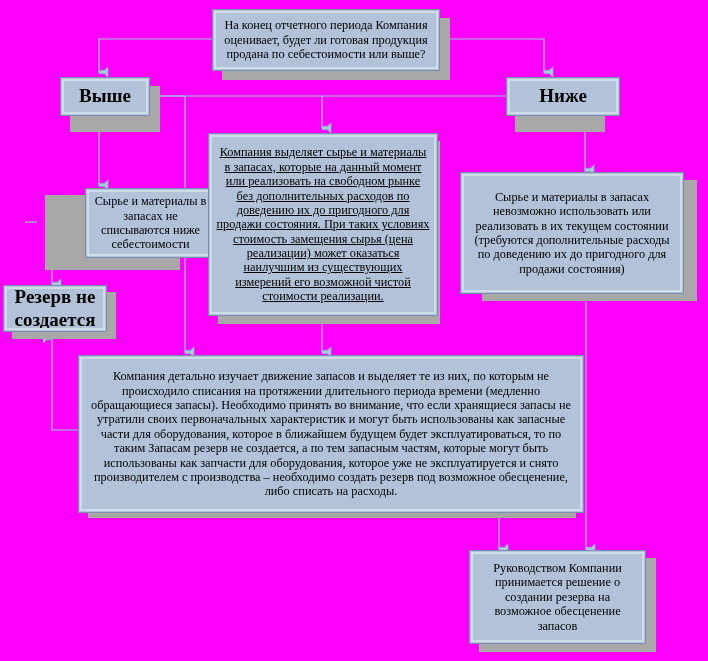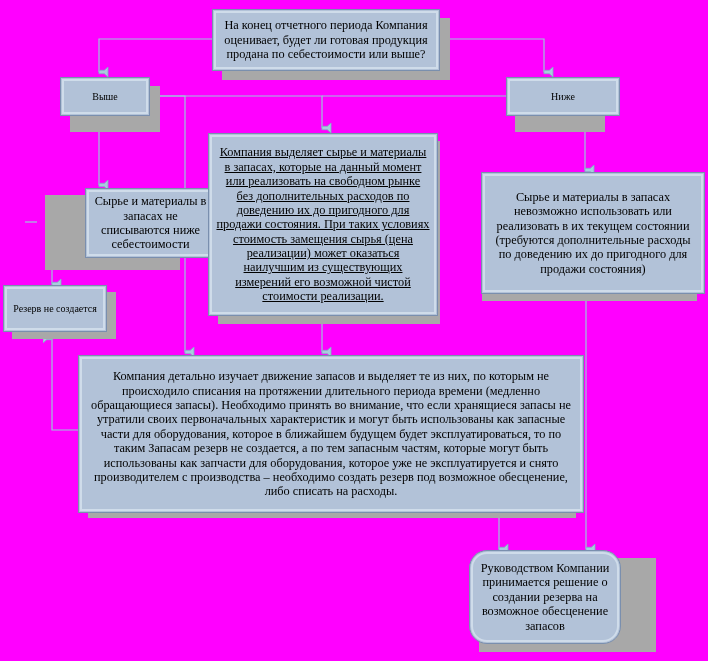--- a/index.html
+++ b/index.html
@@ -47,21 +47,21 @@
     padding: 0 7px;
     width: 100%;
     line-height: 1.17;
   }
   .shadow {
     position: absolute;
     background: #A8A8A8;
     z-index: 2;
   }
   
-  .fs13 { font-size: 10px; }
+  .fs13 { font-size: 19px; font-weight: bold; }
   .fs12 { font-size: 12.3px; }
 </style>
 </head>
 <body>
 
 <div id="canvas">
 
   <svg id="connectors" viewBox="0 0 708 661" width="708" height="661">
     <defs>
       <marker id="arrowdown" markerWidth="11" markerHeight="11" refX="5.5" refY="9.5" orient="auto" markerUnits="userSpaceOnUse">
@@ -124,29 +124,29 @@
   </div>
 
   <div class="node fs12" style="left:37px; top:188px; width:131px; height:70px;margin-left:48px;">
     <span>Сырье и материалы в запасах не списываются ниже себестоимости</span>
   </div>
 
   <div class="node fs12" style="left:208px; top:133px; width:230px; height:183px;text-decoration:underline;">
     <span>Компания выделяет сырье и материалы в запасах, которые на данный момент или реализовать на свободном рынке без дополнительных расходов по доведению их до пригодного для продажи состояния. При таких условиях стоимость замещения сырья (цена реализации) может оказаться наилучшим из существующих измерений его возможной чистой стоимости реализации.</span>
   </div>
 
-  <div class="node fs12" style="left:481px; top:172px; width:224px; height:122px;">
+  <div class="node fs12" style="left:460px; top:172px; width:224px; height:122px;">
     <span>Сырье и материалы в запасах невозможно использовать или реализовать в их текущем состоянии (требуются дополнительные расходы по доведению их до пригодного для продажи состояния)</span>
   </div>
 
   <div class="node fs13" style="left:3px; top:285px; width:104px; height:47px;">
     <span>Резерв не создается</span>
   </div>
 
   <div class="node fs12" style="left:78px; top:355px; width:506px; height:158px;">
     <span>Компания детально изучает движение запасов и выделяет те из них, по которым не происходило списания на протяжении длительного периода времени (медленно обращающиеся запасы). Необходимо принять во внимание, что если хранящиеся запасы не утратили своих первоначальных характеристик и могут быть использованы как запасные части для оборудования, которое в ближайшем будущем будет эксплуатироваться, то по таким Запасам резерв не создается, а по тем запасным частям, которые могут быть использованы как запчасти для оборудования, которое уже не эксплуатируется и снято производителем с производства – необходимо создать резерв под возможное обесценение, либо списать на расходы.</span>
   </div>
 
-  <div class="node fs12" style="left:469px; top:550px; width:152px; height:94px;border-radius:18px;">
+  <div class="node fs12" style="left:469px; top:550px; width:177px; height:94px;">
     <span>Руководством Компании принимается решение о создании резерва на возможное обесценение запасов</span>
   </div>
 
 </div>
 
 </body></html>

